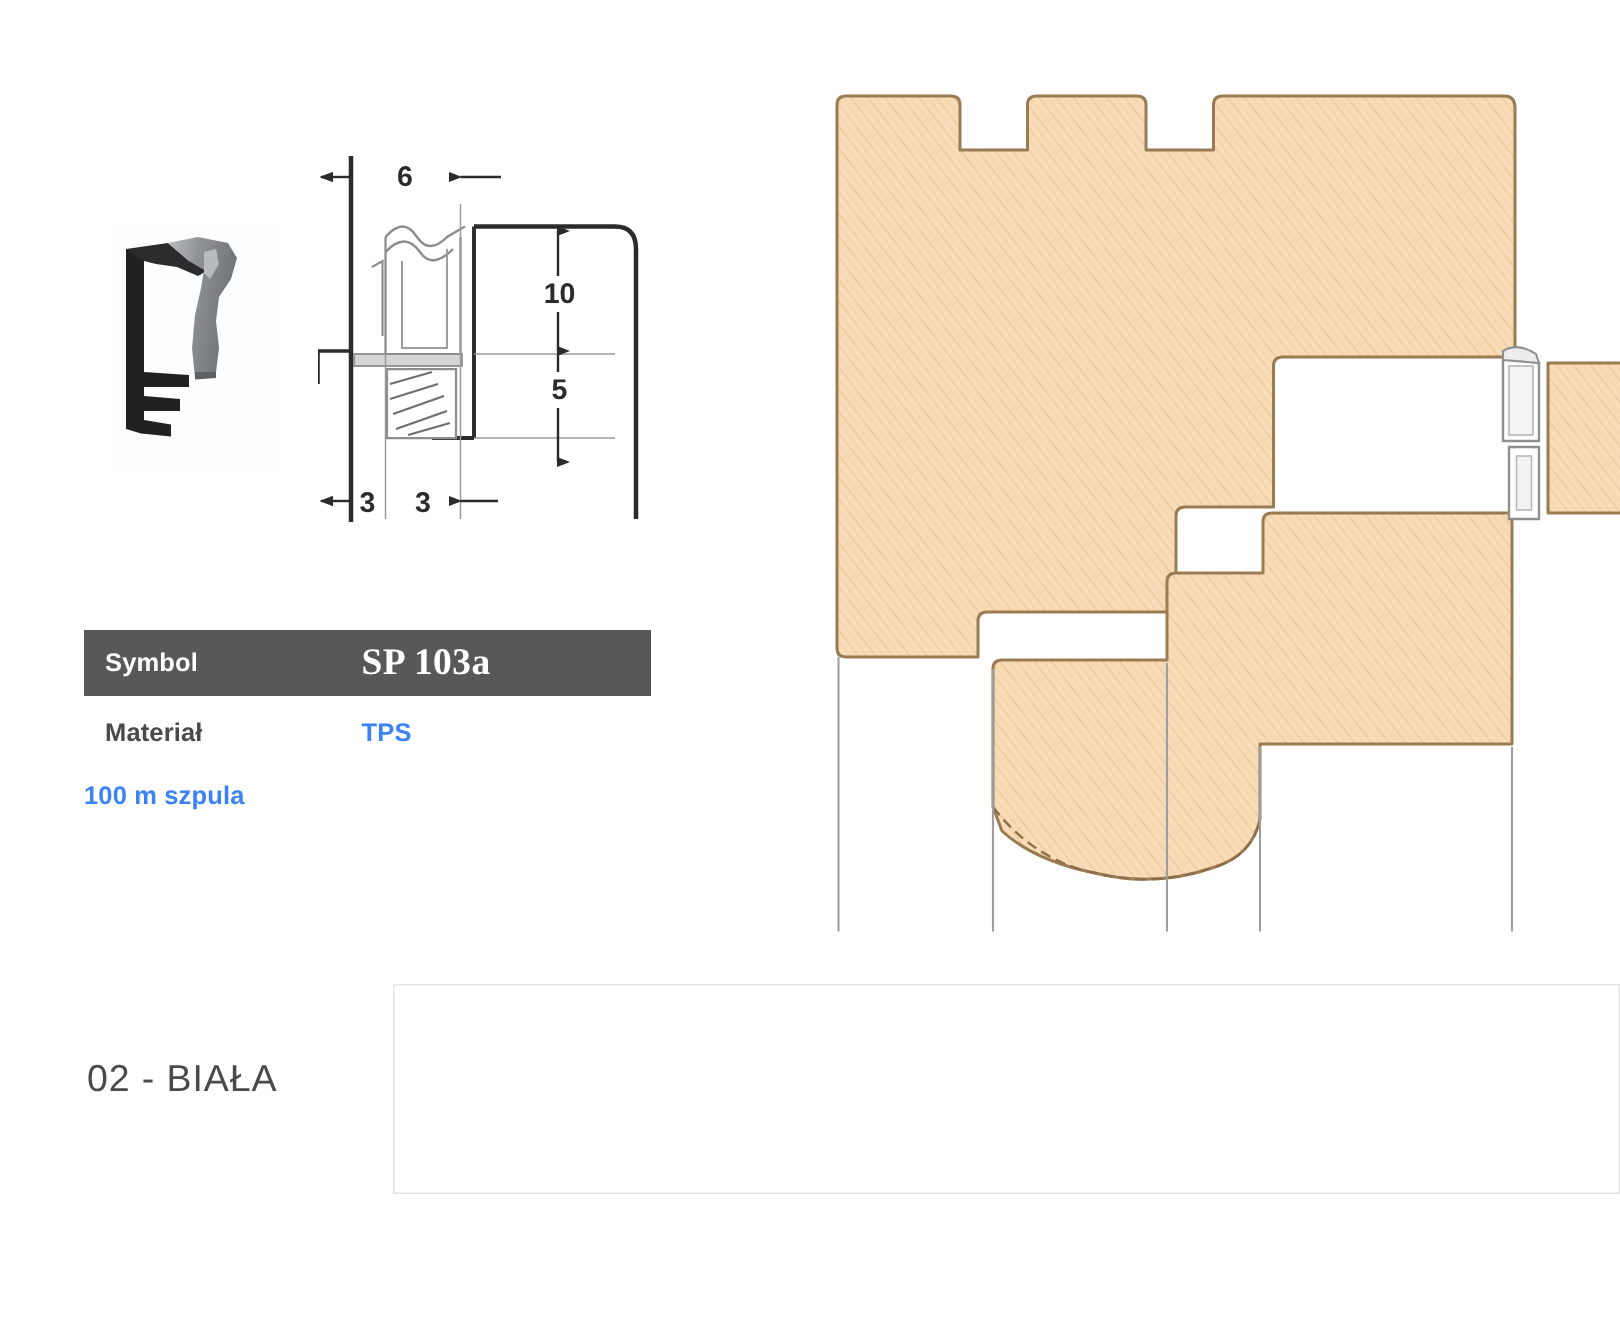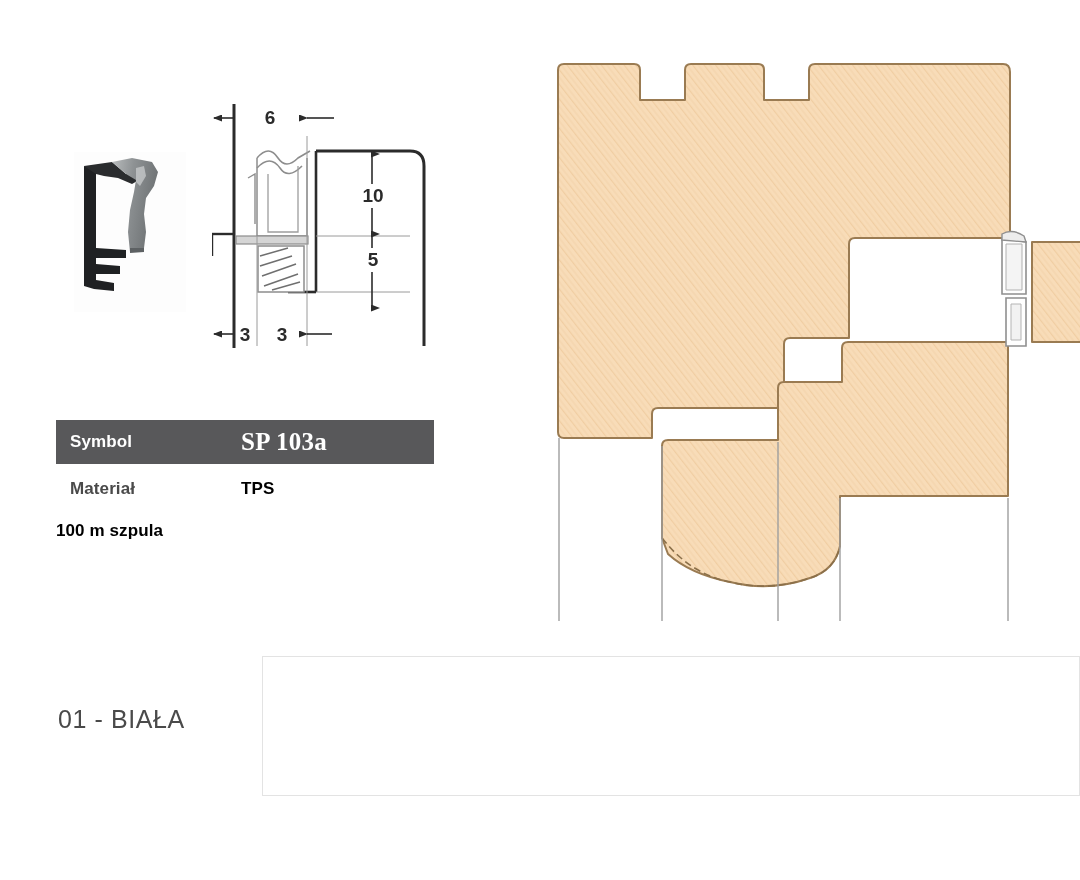--- a/index.html
+++ b/index.html
@@ -57,21 +57,21 @@
     font-weight: bold;
     color: #4a4a4a;
     line-height: 1.32;
     padding-left: 14px;
     box-sizing: border-box;
     letter-spacing: 0.1px;
   }
   .spec-val {
     font-size: 17px;
     font-weight: bold;
-    color: #000000;
+    color: #3b82f6;
     line-height: 1.32;
     letter-spacing: 0.1px;
   }
   .header-row .spec-key {
     color: #ffffff;
     font-size: 17px;
   }
   .header-row .spec-val {
     color: #ffffff;
     font-size: 25px;
@@ -288,15 +288,15 @@
     <g stroke="#9e9e9e" stroke-width="1.4">
       <line x1="19" y1="392" x2="19" y2="575"></line>
       <line x1="122" y1="400" x2="122" y2="575"></line>
       <line x1="238" y1="396" x2="238" y2="575"></line>
       <line x1="300" y1="452" x2="300" y2="575"></line>
       <line x1="468" y1="452" x2="468" y2="575"></line>
     </g>
   </svg>
 </div>
 
-<div class="abs" id="colour-name">01 - BIAŁA</div>
+<div class="abs" id="colour-name">02 - BIAŁA</div>
 
 <div class="abs" id="colour-swatch" style="background: rgb(255, 255, 255);"></div>
 
 </body></html>

